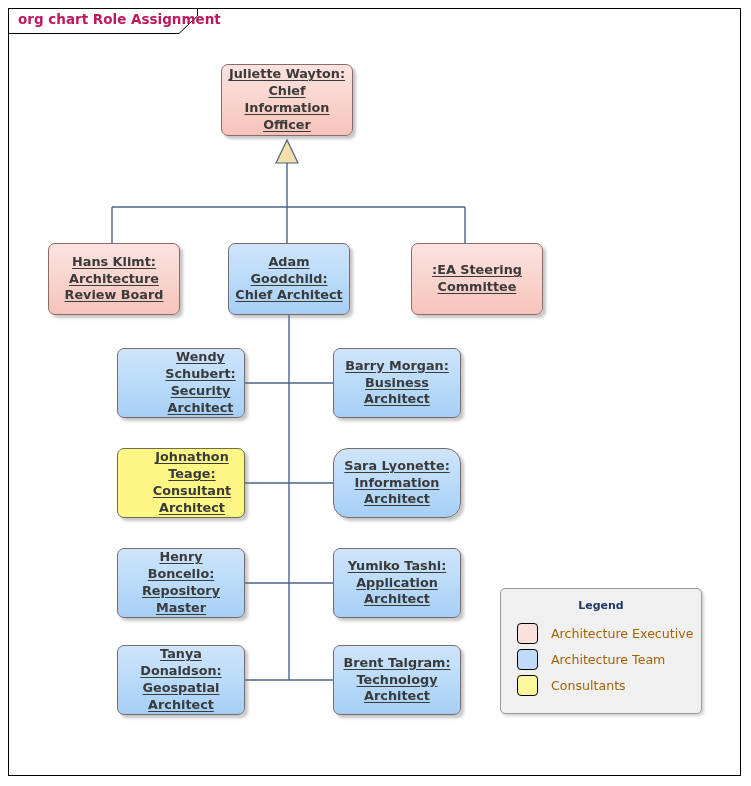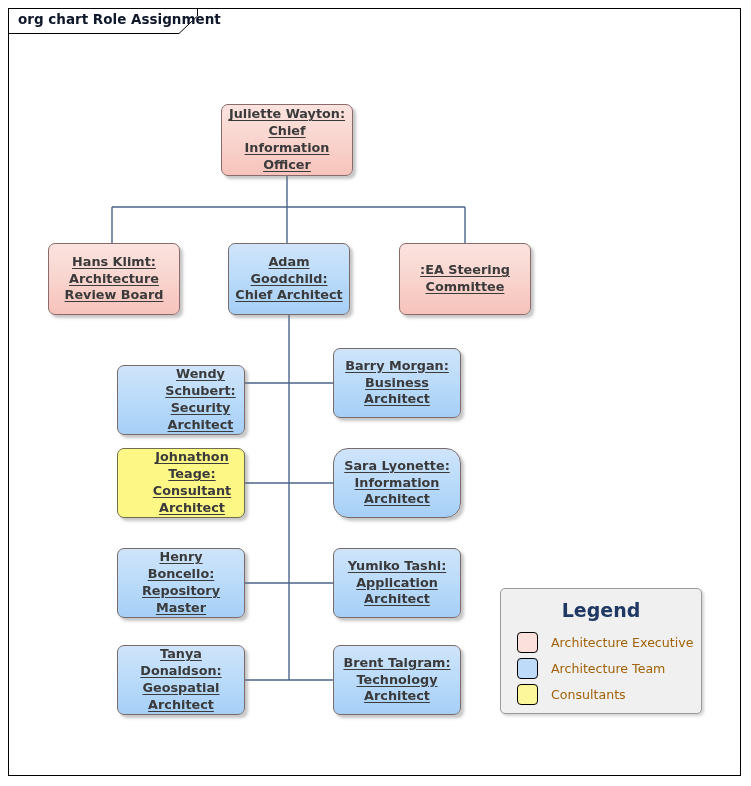--- a/index.html
+++ b/index.html
@@ -37,21 +37,21 @@
     width: 190px;
     height: 26px;
     pointer-events: none;
   }
   .frame-tab-label {
     position: absolute;
     left: 18px;
     top: 11px;
     font-size: 13.5px;
     font-weight: bold;
-    color: #0f172a;
+    color: #be185d;
     white-space: nowrap;
     letter-spacing: 0px;
   }
 
   
   #wires {
     position: absolute;
     left: 0;
     top: 0;
     width: 751px;
@@ -102,21 +102,21 @@
     width: 202px;
     height: 126px;
     box-sizing: border-box;
     background: #f0f0f0;
     border: 1px solid #9a9a9a;
     border-radius: 5px;
     box-shadow: 2px 2px 3px rgba(130,130,130,0.35);
   }
   .legend-title {
     text-align: center;
-    font-size: 19px;
+    font-size: 11px;
     font-weight: bold;
     color: #1f3864;
     margin-top: 10px;
   }
   .legend-rows {
     margin-top: 8px;
     padding-left: 16px;
   }
   .legend-row {
     display: flex;
@@ -166,47 +166,47 @@
       <line x1="245" y1="383" x2="333" y2="383"></line>
       <line x1="245" y1="483" x2="333" y2="483"></line>
       <line x1="245" y1="583" x2="333" y2="583"></line>
       <line x1="245" y1="680" x2="333" y2="680"></line>
     </g>
 
     <polygon points="287,140 276,163 298,163" fill="#f5deaa" stroke="#4a6489" stroke-width="1.2"></polygon>
   </svg>
 
   <div id="nodes">
-      <div class="node pink" style="left: 221px; top: 64px; width: 132px; height: 72px; margin-top: 40px;">
+      <div class="node pink" style="left: 221px; top: 64px; width: 132px; height: 72px;">
         <div>
           <div class="txt">Juliette Wayton:</div>
           <div class="txt">Chief Information</div>
           <div class="txt">Officer</div>
         </div>
       </div>
       <div class="node pink" style="left: 48px; top: 243px; width: 132px; height: 72px;">
         <div>
           <div class="txt">Hans Klimt:</div>
           <div class="txt">Architecture</div>
           <div class="txt">Review Board</div>
         </div>
       </div>
       <div class="node blue" style="left: 228px; top: 243px; width: 122px; height: 72px;">
         <div>
           <div class="txt">Adam Goodchild:</div>
           <div class="txt">Chief Architect</div>
         </div>
       </div>
-      <div class="node pink" style="left: 399px; top: 243px; width: 132px; height: 72px;">
+      <div class="node pink" style="left: 411px; top: 243px; width: 132px; height: 72px;">
         <div>
           <div class="txt">:EA Steering</div>
           <div class="txt">Committee</div>
         </div>
       </div>
-      <div class="node blue" style="left: 117px; top: 365px; width: 128px; height: 70px; padding-left: 45px;">
+      <div class="node blue" style="left: 117px; top: 348px; width: 128px; height: 70px; padding-left: 45px;">
         <div>
           <div class="txt">Wendy Schubert:</div>
           <div class="txt">Security Architect</div>
         </div>
       </div>
       <div class="node blue" style="left: 333px; top: 348px; width: 128px; height: 70px;">
         <div>
           <div class="txt">Barry Morgan:</div>
           <div class="txt">Business Architect</div>
         </div>

